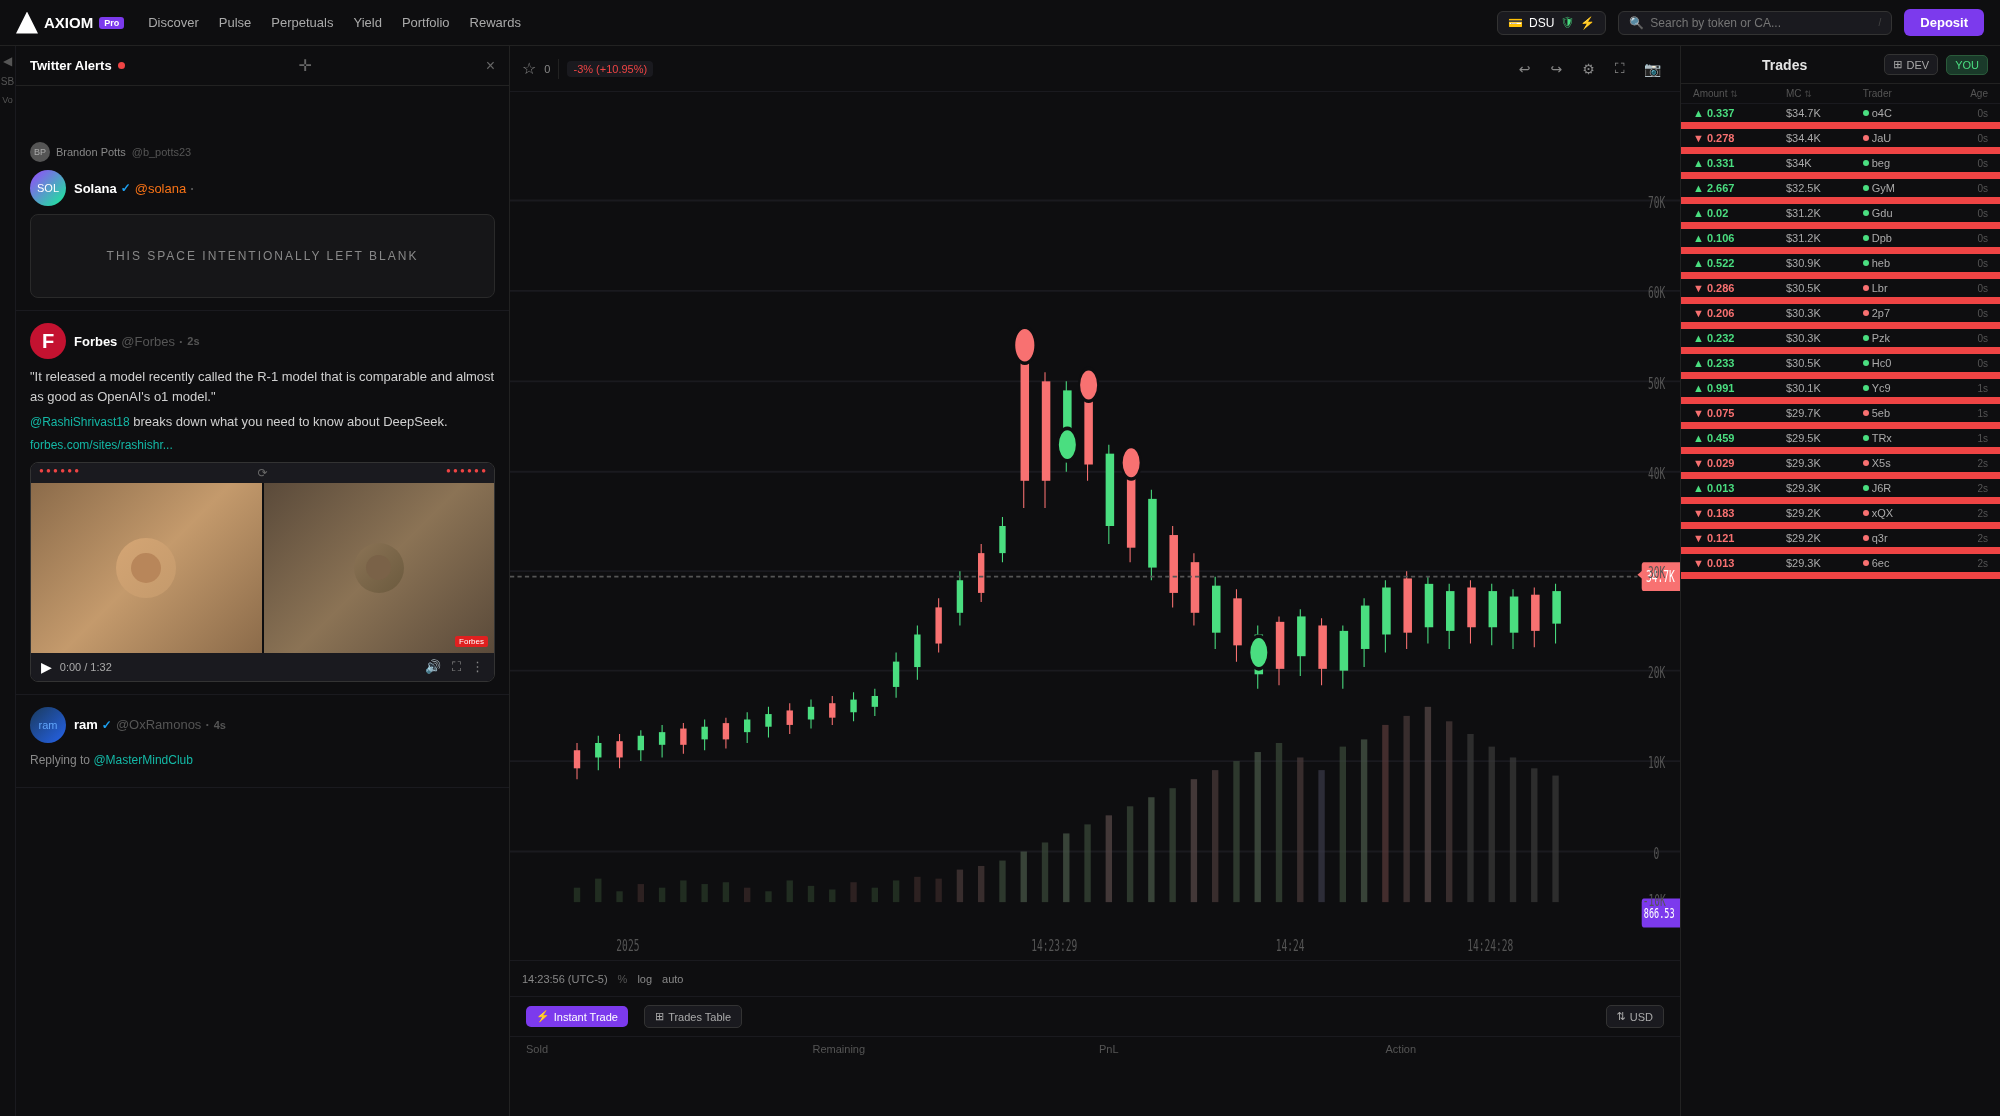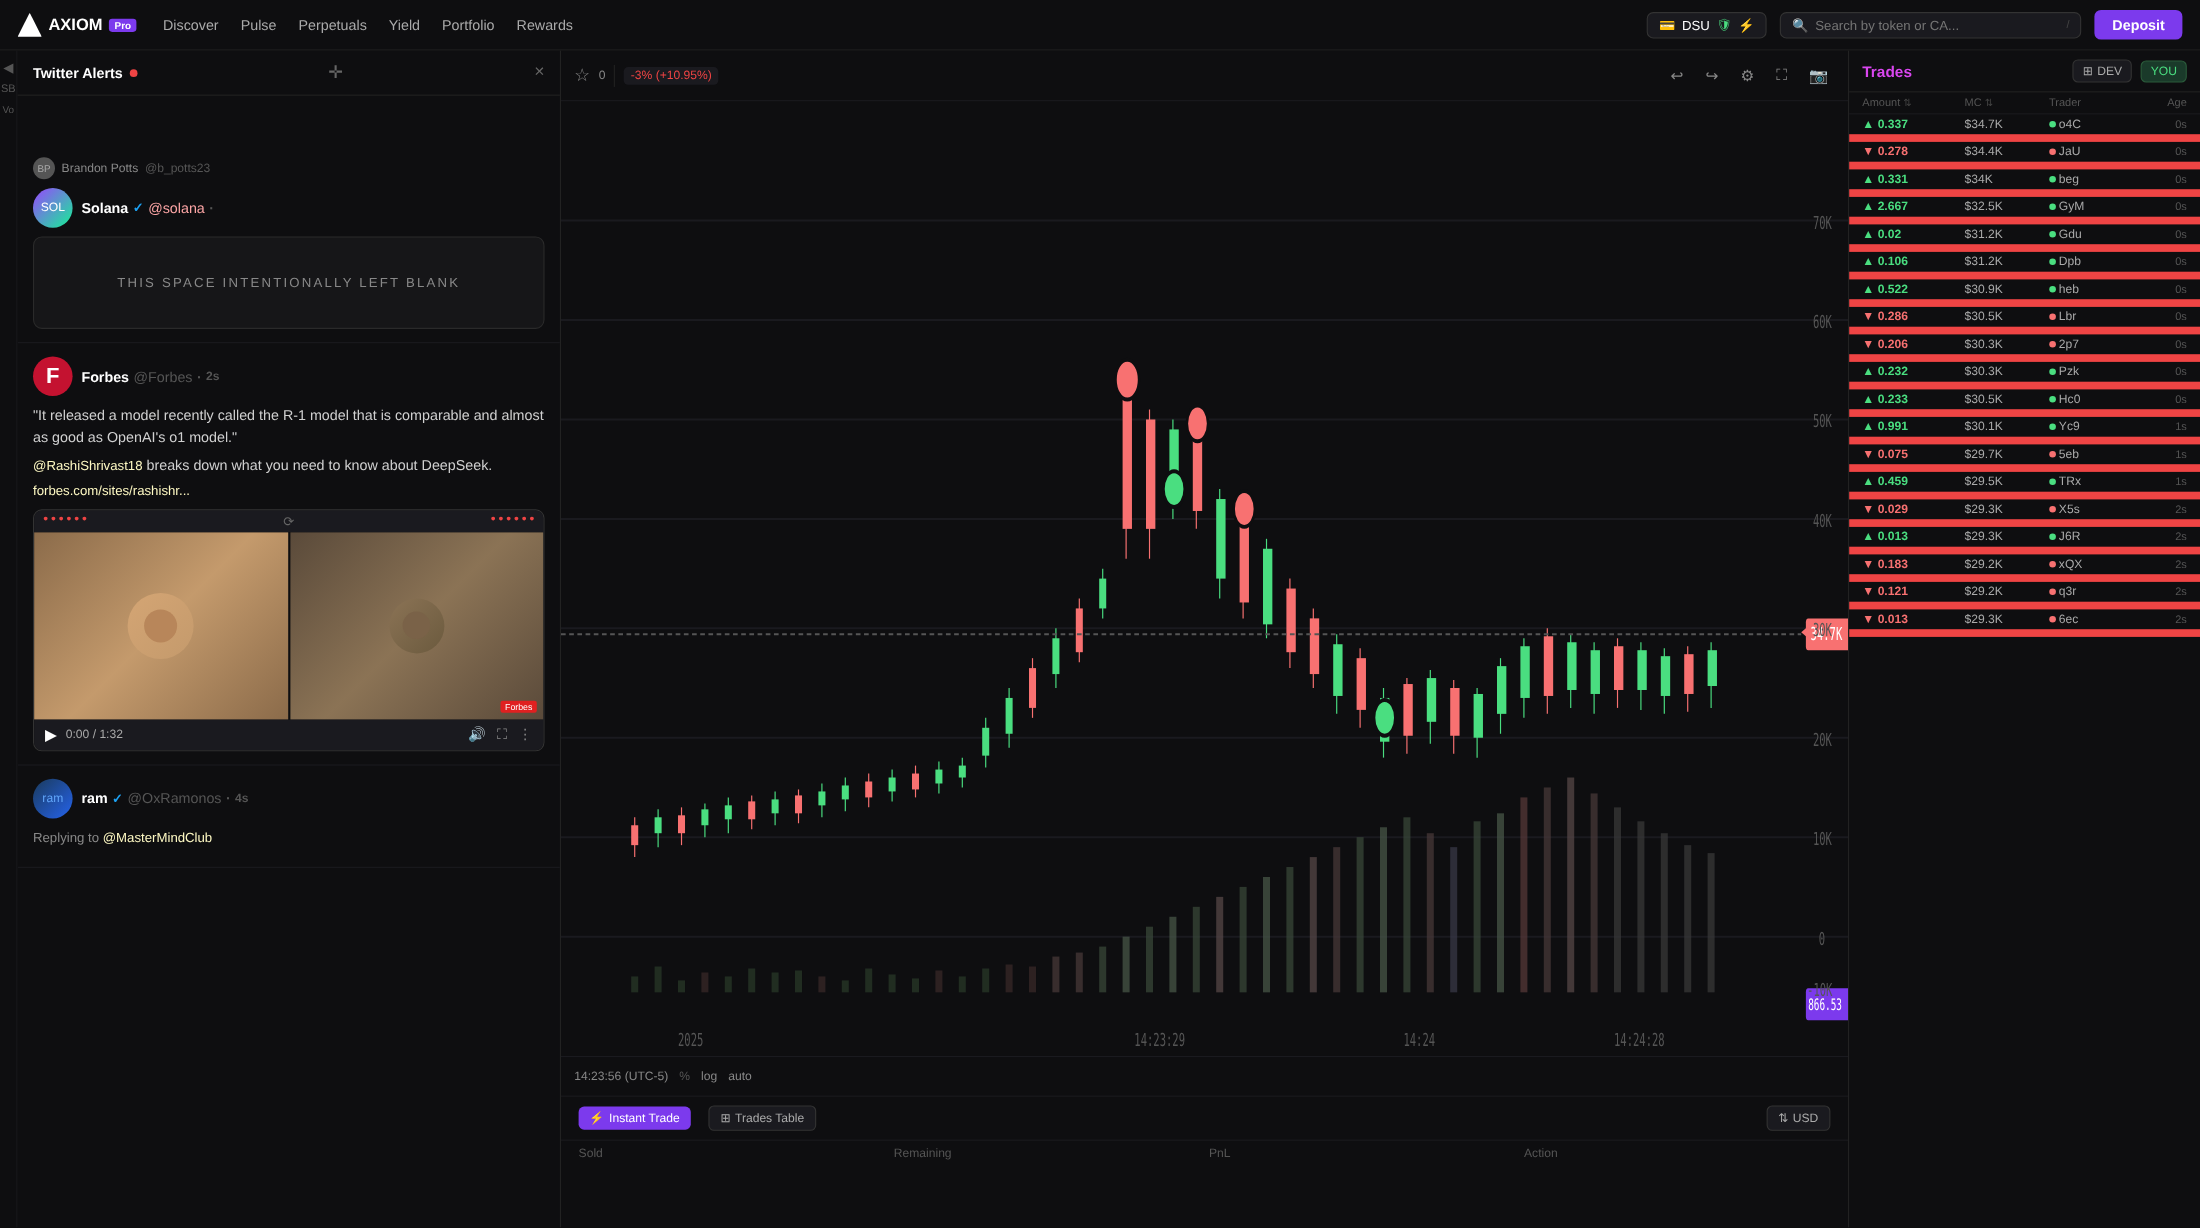--- a/index.html
+++ b/index.html
@@ -258,21 +258,21 @@
       padding: 20px 0;
     }
 
     .tweet-text {
       font-size: 13px;
       color: #d0d0d0;
       line-height: 1.5;
       margin-bottom: 6px;
     }
     .tweet-link {
-      color: #fef9c3;
+      color: #14b8a6;
       font-size: 12px;
       cursor: pointer;
     }
 
     
     .video-container {
       margin-top: 10px;
       border-radius: 8px;
       overflow: hidden;
       border: 1px solid #333;
@@ -446,22 +446,23 @@
     .right-header {
       display: flex;
       align-items: center;
       padding: 8px 12px;
       border-bottom: 1px solid #222;
       gap: 8px;
     }
     .right-title {
       font-size: 14px;
       font-weight: 700;
-      color: #d946ef;
+      color: #e5e5e5;
       flex: 1;
+      text-align: center;
     }
     .filter-btn {
       display: flex;
       align-items: center;
       gap: 4px;
       background: #1a1a1f;
       border: 1px solid #333;
       border-radius: 5px;
       padding: 3px 8px;
       font-size: 11px;
@@ -601,21 +602,21 @@
           <div class="small-avatar">BP</div>
           <span>Brandon Potts</span>
           <span style="color:#555;">@b_potts23</span>
         </div>
         <div class="tweet-header">
           <div class="tweet-avatar" style="background:linear-gradient(135deg,#9945ff,#14f195);font-size:11px;">SOL</div>
           <div class="tweet-user">
             <div class="tweet-name">
               <span>Solana</span>
               <span class="verified-badge">✓</span>
-              <span style="color:#fca5a5;font-weight:400;text-align:right;">@solana</span>
+              <span style="color:#f97316;font-weight:400;text-align:right;">@solana</span>
               <span style="color:#555;">·</span>
             </div>
           </div>
         </div>
         <div class="quote-box">
           <div class="quote-text">THIS SPACE INTENTIONALLY LEFT BLANK</div>
         </div>
       </div>
 
       <div class="tweet-item">

